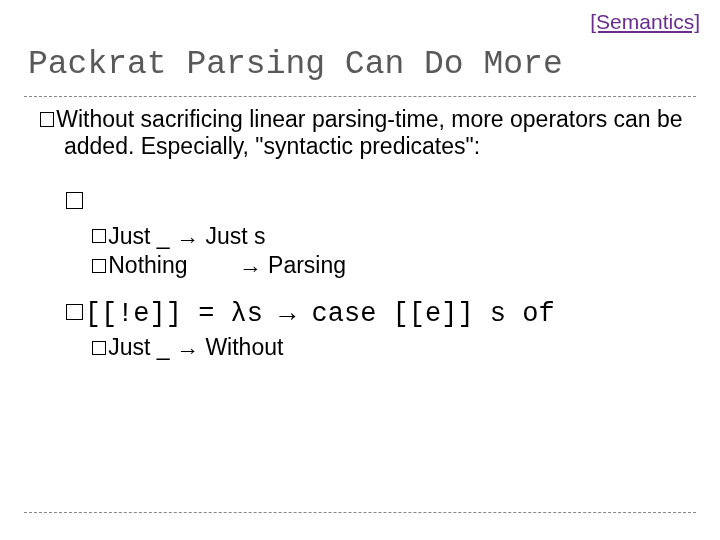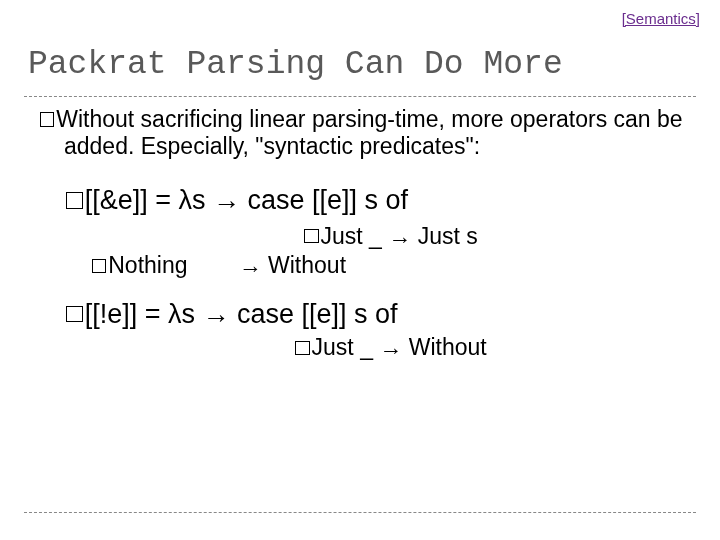--- a/index.html
+++ b/index.html
@@ -16,21 +16,21 @@
     position: relative;
     width: 720px;
     height: 540px;
     box-sizing: border-box;
     padding: 0 32px 0 32px;
   }
   .top-link {
     position: absolute;
     top: 10px;
     right: 20px;
-    font-size: 15px;
+    font-size: 21px;
     text-decoration: underline;
     color: #6a2d8e;
   }
   .title {
     position: absolute;
     top: 46px;
     left: 28px;
     font-size: 33px;
     color: #595959;
     font-weight: normal;
@@ -69,59 +69,58 @@
     line-height: 1.2;
     margin: 0 0 6px 0;
     padding-left: 26px;
   }
   .p1 .bbox { margin-right: 2px; }
   .p2 {
     font-size: 23px;
     line-height: 1.2;
     margin: 0 0 2px 0;
     padding-left: 52px;
-    text-align: center;
   }
   .p2nm {
     font-size: 23px;
     line-height: 1.2;
     margin: 0 0 18px 0;
     padding-left: 52px;
   }
   .bbox {
     display: inline-block;
     width: 0.62em;
     height: 0.62em;
     border: 1.5px solid #000;
     box-sizing: border-box;
     vertical-align: baseline;
     position: relative;
     top: -0.02em;
     margin-right: 2px;
   }
-  .nmarg { margin-bottom: 4px; }
+  .nmarg { margin-bottom: 4px; font-family: Liberation Mono, monospace; }
 </style>
 </head>
 <body>
 
 <div class="slide">
 
   <a class="top-link">[Semantics]</a>
 
   <h1 class="title">Packrat Parsing Can Do More</h1>
 
   <div class="hr-top"></div>
 
   <div class="body">
 
     <p class="p0"><span class="bbox"></span><span>Without sacrificing linear parsing-time, more operators can be added. Especially, "syntactic predicates":</span></p>
 
-    <p class="p1"><span class="bbox"></span><span>[[&amp;e]] = λs → case [[e]] s of</span></p>
+    <p class="p1"><span class="bbox"></span></p>
     <p class="p2"><span class="bbox"></span><span>Just _ → Just s</span></p>
-    <p class="p2nm"><span class="bbox"></span><span>Nothing</span>&nbsp;&nbsp;&nbsp;&nbsp;&nbsp;&nbsp;&nbsp;&nbsp;<span>→ Without</span></p>
+    <p class="p2nm"><span class="bbox"></span><span>Nothing</span>&nbsp;&nbsp;&nbsp;&nbsp;&nbsp;&nbsp;&nbsp;&nbsp;<span>→ Parsing</span></p>
 
     <p class="p1 nmarg"><span class="bbox"></span><span>[[!e]] = λs → case [[e]] s of</span></p>
     <p class="p2"><span class="bbox"></span><span>Just _ → Without</span></p>
 
   </div>
 
   <div class="hr-bottom"></div>
 
 </div>
 

